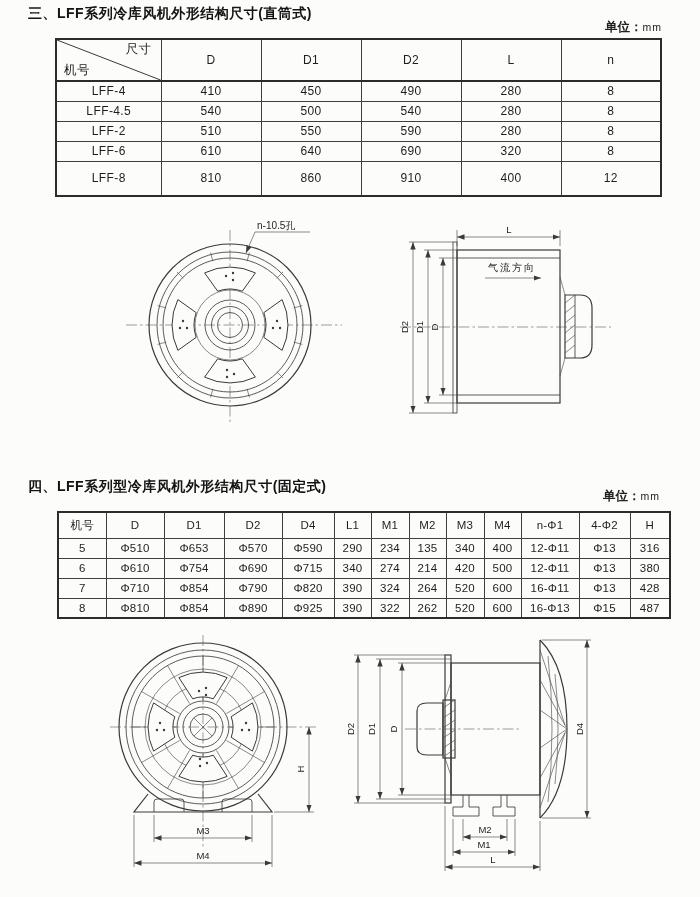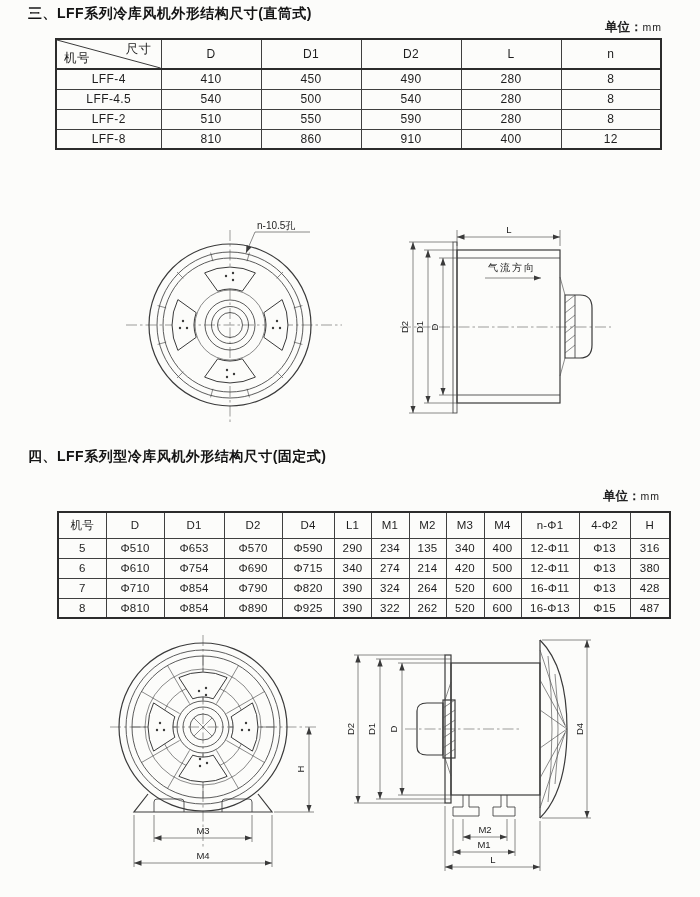--- a/index.html
+++ b/index.html
@@ -39,21 +39,21 @@
   <table class="t t1" style="left:55px;top:38px;">
     <colgroup>
         <col style="width:105px">
         <col style="width:100px">
         <col style="width:100px">
         <col style="width:100px">
         <col style="width:100px">
         <col style="width:100px">
       </colgroup>
     <tbody>
-        <tr class="hd1" style="height:30px">
+        <tr class="hd1" style="height:42px">
       <th class="corner">
         <svg class="diag" viewBox="0 0 100 100" preserveAspectRatio="none">
               <line x1="0" y1="0" x2="100" y2="100" stroke="#3a3a3a" stroke-width="1" vector-effect="non-scaling-stroke"></line>
             </svg>
         <span class="c-top">尺寸</span>
         <span class="c-bot">机号</span>
       </th>
       <th>D</th>
       <th>D1</th>
       <th>D2</th>
@@ -78,20 +78,28 @@
     </tr>
     <tr style="height:20px">
       <td>LFF-2</td>
       <td>510</td>
       <td>550</td>
       <td>590</td>
       <td>280</td>
       <td>8</td>
     </tr>
     <tr style="height:20px">
+      <td>LFF-6</td>
+      <td>610</td>
+      <td>640</td>
+      <td>690</td>
+      <td>320</td>
+      <td>8</td>
+    </tr>
+    <tr style="height:35px">
       <td>LFF-8</td>
       <td>810</td>
       <td>860</td>
       <td>910</td>
       <td>400</td>
       <td>12</td>
     </tr>
   </tbody>
     </table>
 
@@ -154,21 +162,21 @@
     <line class="tl" x1="50" y1="45" x2="50" y2="182" marker-start="url(#ar2)" marker-end="url(#ar2)"></line>
     <text class="dt" x="45" y="114" text-anchor="middle" transform="rotate(-90 45 114)">D</text>
     <text class="cjk" x="119" y="58" text-anchor="middle">气流方向</text>
     <line class="tl" x1="92" y1="65" x2="148" y2="65" marker-end="url(#ar2)"></line>
     <path class="tl" d="M167,64 L172,82 M167,163 L172,145"></path>
     <path class="ol" d="M172,82 H187 Q199,82 199,95 V132 Q199,145 187,145 H172 Z"></path>
     <path class="ol2" d="M182,82 V145"></path>
     <path class="tl" d="M172,90 L182,82 M172,100 L182,92 M172,110 L182,102 M172,120 L182,112 M172,130 L182,122 M172,140 L182,132"></path>
   </svg>
 
-  <h2 class="sec-title" style="left:28px;top:448px;">四、LFF系列型冷库风机外形结构尺寸(固定式)</h2>
+  <h2 class="sec-title" style="left:28px;top:478px;">四、LFF系列型冷库风机外形结构尺寸(固定式)</h2>
   <div class="unit" style="right:40px;top:488px;"><span>单位：</span><span class="uv">mm</span></div>
 
   <table class="t t2" style="left:57px;top:511px;">
     <colgroup>
         <col style="width:48px">
         <col style="width:58px">
         <col style="width:60px">
         <col style="width:58px">
         <col style="width:52px">
         <col style="width:37px">

